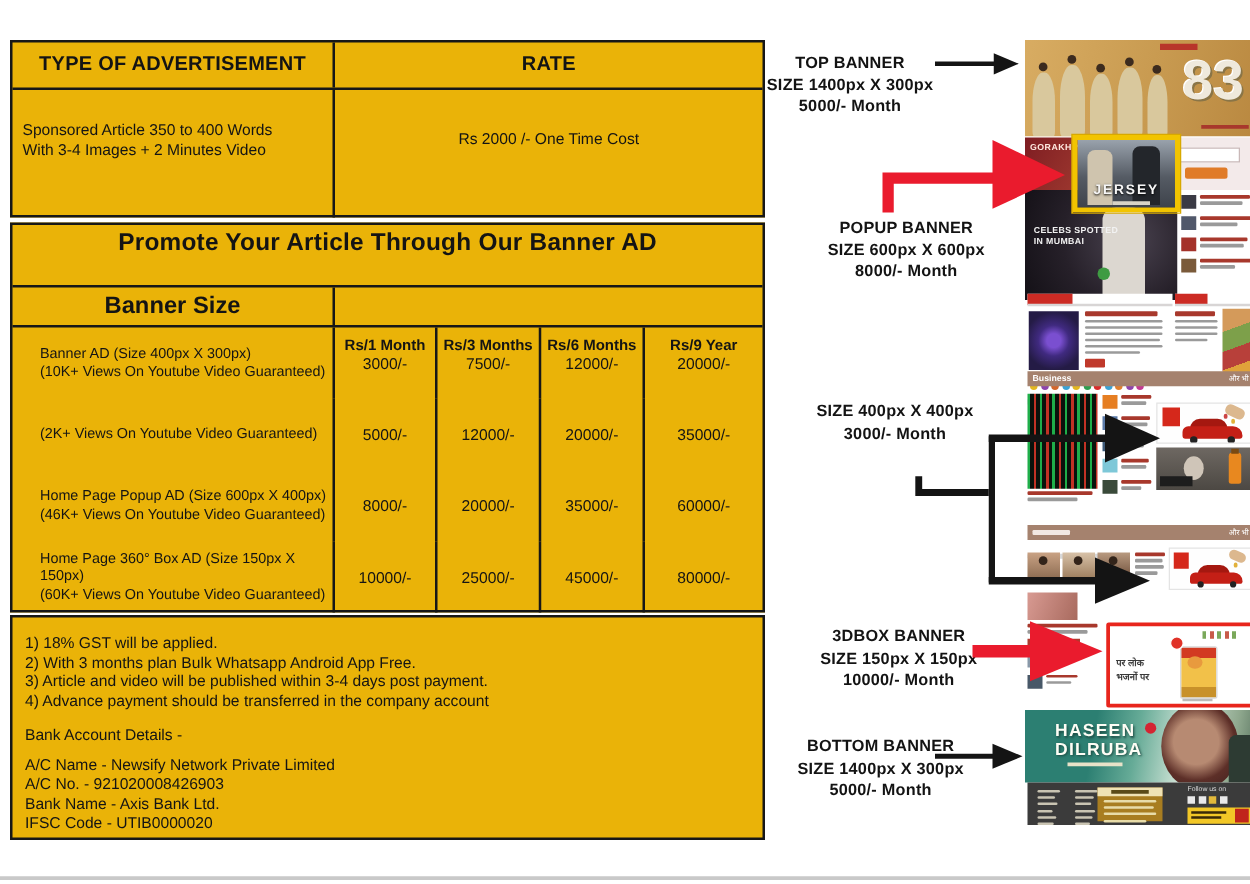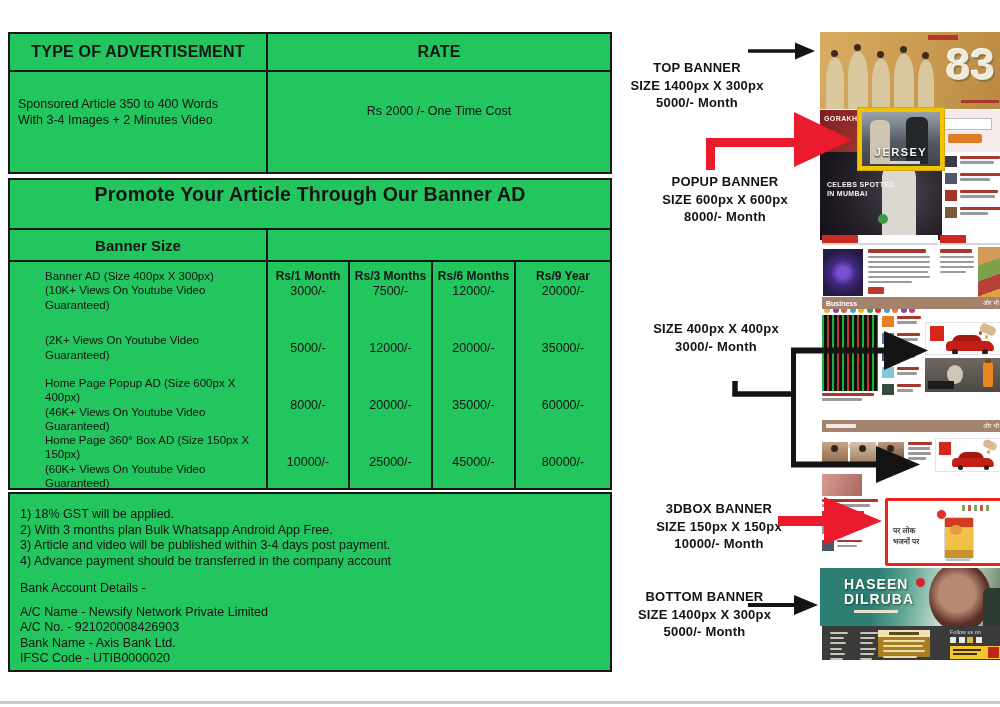--- a/index.html
+++ b/index.html
@@ -1,44 +1,44 @@
 <!DOCTYPE html>
 <html><head>
 <meta charset="utf-8">
 <style>
   html,body{margin:0;padding:0;background:#fff;}
   .page{position:relative;width:1000px;height:707px;background:#ffffff;overflow:hidden;
         font-family:"Liberation Sans","DejaVu Sans",sans-serif;color:#141414;}
 
   
-  .tbl{position:absolute;border:2px solid #171717;background:#22c55e;box-sizing:border-box;}
+  .tbl{position:absolute;border:2px solid #171717;background:#eab308;box-sizing:border-box;}
   .flexrow{display:flex;}
   #t1{left:8px;top:32px;width:604px;height:142px;}
   #t1 .hrow{height:36px;border-bottom:2px solid #171717;}
   #t1 .c1{width:258px;border-right:2px solid #171717;box-sizing:border-box;}
   #t1 .c2{flex:1;}
   .hcell{display:flex;align-items:center;justify-content:center;font-weight:bold;font-size:16px;letter-spacing:.2px;}
   #t1 .brow{height:102px;}
   .t1name{display:flex;flex-direction:column;justify-content:flex-start;padding:24px 0 0 8px;font-size:12.5px;line-height:16px;}
   .t1rate{display:flex;justify-content:center;padding-top:32px;font-size:12.5px;}
 
   #t2{left:8px;top:178px;width:604px;height:312px;}
   .t2title{height:50px;border-bottom:2px solid #171717;text-align:center;padding-top:3px;box-sizing:border-box;}
   .t2title .big{font-size:19.5px;font-weight:bold;letter-spacing:.2px;}
   .t2title .sub{font-size:10.5px;margin-top:1px;}
   .t2head{height:30px;border-bottom:2px solid #171717;}
   .t2head .cell{display:flex;align-items:center;justify-content:center;font-weight:bold;}
   .cn{width:258px;border-right:2px solid #171717;box-sizing:border-box;}
   .cp{width:82px;border-right:2px solid #171717;box-sizing:border-box;}
   .cp2{width:83px;border-right:2px solid #171717;box-sizing:border-box;}
   .cl{flex:1;}
-  .t2head .cn{font-size:15px;}
+  .t2head .cn{font-size:19px;}
   .t2head .cp,.t2head .cp2,.t2head .cl{font-size:12px;margin-top:46px;}
   .drow{height:57px;}
-  .drow .cn{display:flex;flex-direction:column;justify-content:center;padding-left:35px;font-size:11.5px;line-height:14.5px;}
+  .drow .cn{display:flex;flex-direction:column;justify-content:center;padding-left:22px;font-size:11.5px;line-height:14.5px;}
   .drow .price{display:flex;align-items:center;justify-content:center;font-size:12.5px;}
 
   #t3{left:8px;top:492px;width:604px;height:180px;padding:13px 0 0 10px;font-size:12.5px;line-height:15.5px;}
   #t3 .gap{height:12px;}
   #t3 .gap2{height:8px;}
 
   
   .ann{position:absolute;text-align:center;font-weight:bold;font-size:13px;line-height:17.5px;color:#131313;letter-spacing:.2px;}
   .overlay{position:absolute;left:0;top:0;z-index:6;pointer-events:none;}
 
@@ -205,21 +205,21 @@
     <div>4) Advance payment should be transferred in the company account</div>
     <div class="gap"></div>
     <div>Bank Account Details -</div>
     <div class="gap2"></div>
     <div>A/C Name - Newsify Network Private Limited</div>
     <div>A/C No. - 921020008426903</div>
     <div>Bank Name - Axis Bank Ltd.</div>
     <div>IFSC Code - UTIB0000020</div>
   </div>
 
-  <div class="ann" style="left:617px;top:41px;width:160px;margin-top:18px;">
+  <div class="ann" style="left:600px;top:41px;width:160px;">
     <div>TOP BANNER</div>
     <div>SIZE 1400px X 300px</div>
     <div>5000/- Month</div>
   </div>
   <div class="ann" style="left:645px;top:173px;width:160px;">
     <div>POPUP BANNER</div>
     <div>SIZE 600px X 600px</div>
     <div>8000/- Month</div>
   </div>
   <div class="ann" style="left:630px;top:320px;width:172px;">

